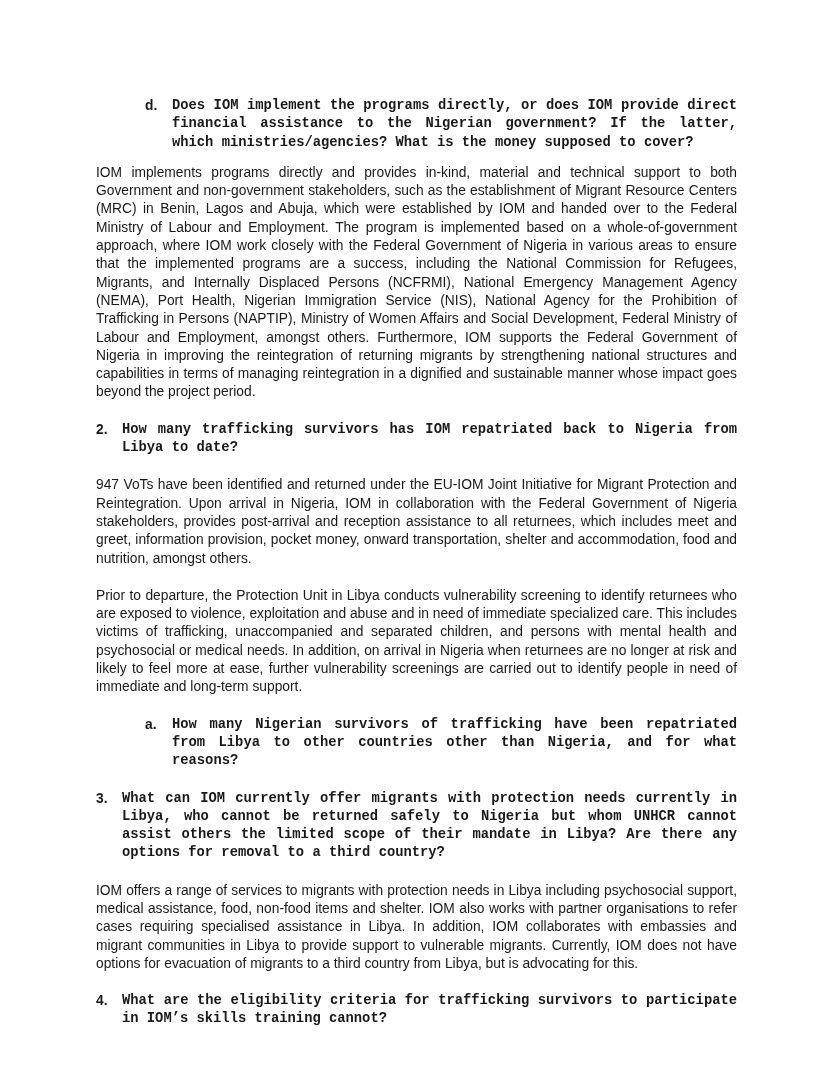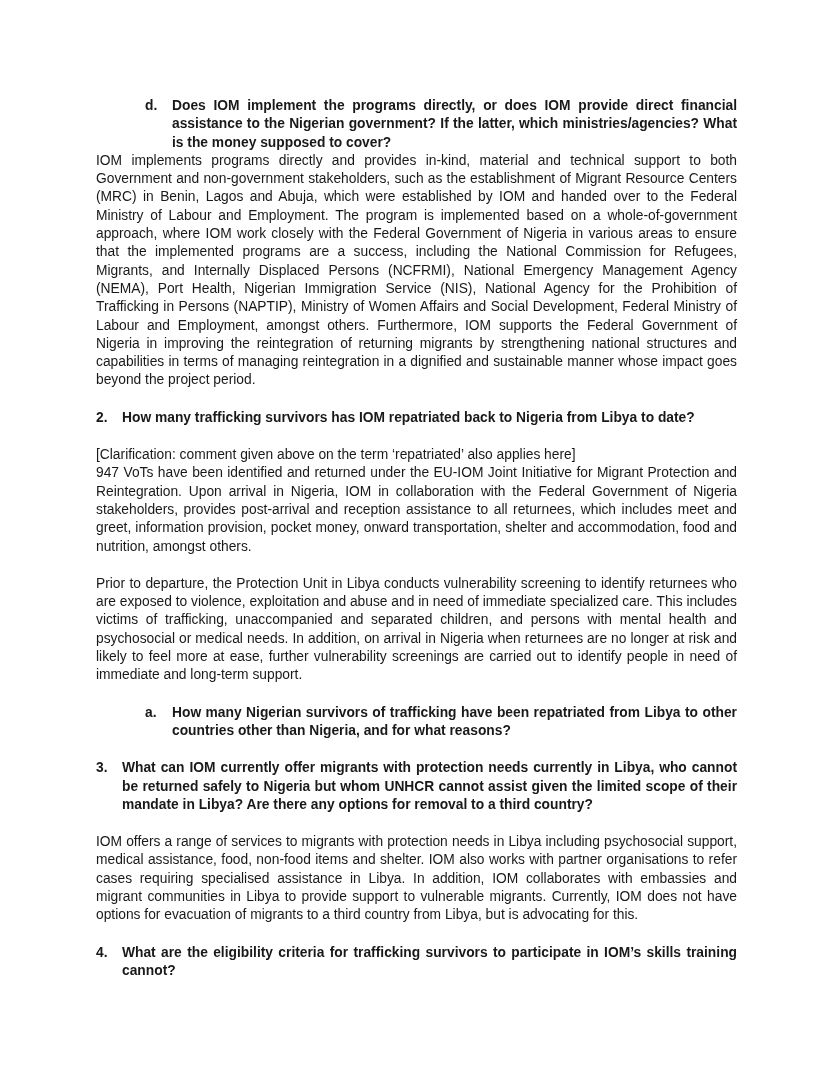--- a/index.html
+++ b/index.html
@@ -18,33 +18,34 @@
     height: 1080px;
     background: #ffffff;
     padding: 97px 97px 40px 96px;
     font-family: "Liberation Sans", sans-serif;
     font-size: 13.8px;
     line-height: 18.3px;
     color: #191919;
   }
   .para {
     text-align: justify;
-    margin: 0 0 19px 0;
+    margin: 12px 0 19px 0;
   }
   .qitem {
     display: flex;
     font-weight: bold;
     margin: 0 0 19px 0;
   }
   .qitem .marker {
     flex: 0 0 26px;
   }
   .qitem .qtext {
     flex: 1;
     text-align: justify;
+    font-family: Liberation Mono, monospace;
   }
   .sub {
     margin-left: 49px;
   }
   .sub .marker {
     flex: 0 0 27px;
   }
   .no-gap {
     margin-bottom: 0;
   }
@@ -59,34 +60,33 @@
     <span class="qtext">Does IOM implement the programs directly, or does IOM provide direct financial assistance to the Nigerian government? If the latter, which ministries/agencies? What is the money supposed to cover?</span>
   </div>
 
   <div class="para">IOM implements programs directly and provides in-kind, material and technical support to both Government and non-government stakeholders, such as the establishment of Migrant Resource Centers (MRC) in Benin, Lagos and Abuja, which were established by IOM and handed over to the Federal Ministry of Labour and Employment. The program is implemented based on a whole-of-government approach, where IOM work closely with the Federal Government of Nigeria in various areas to ensure that the implemented programs are a success, including the National Commission for Refugees, Migrants, and Internally Displaced Persons (NCFRMI), National Emergency Management Agency (NEMA), Port Health, Nigerian Immigration Service (NIS), National Agency for the Prohibition of Trafficking in Persons (NAPTIP), Ministry of Women Affairs and Social Development, Federal Ministry of Labour and Employment, amongst others. Furthermore, IOM supports the Federal Government of Nigeria in improving the reintegration of returning migrants by strengthening national structures and capabilities in terms of managing reintegration in a dignified and sustainable manner whose impact goes beyond the project period.</div>
 
   <div class="qitem">
     <span class="marker">2.</span>
     <span class="qtext">How many trafficking survivors has IOM repatriated back to Nigeria from Libya to date?</span>
   </div>
 
-  <div class="para no-gap">[Clarification: comment given above on the term ‘repatriated’ also applies here]</div>
 
   <div class="para">947 VoTs have been identified and returned under the EU-IOM Joint Initiative for Migrant Protection and Reintegration. Upon arrival in Nigeria, IOM in collaboration with the Federal Government of Nigeria stakeholders, provides post-arrival and reception assistance to all returnees, which includes meet and greet, information provision, pocket money, onward transportation, shelter and accommodation, food and nutrition, amongst others.</div>
 
   <div class="para">Prior to departure, the Protection Unit in Libya conducts vulnerability screening to identify returnees who are exposed to violence, exploitation and abuse and in need of immediate specialized care. This includes victims of trafficking, unaccompanied and separated children, and persons with mental health and psychosocial or medical needs. In addition, on arrival in Nigeria when returnees are no longer at risk and likely to feel more at ease, further vulnerability screenings are carried out to identify people in need of immediate and long-term support.</div>
 
   <div class="qitem sub">
     <span class="marker">a.</span>
     <span class="qtext">How many Nigerian survivors of trafficking have been repatriated from Libya to other countries other than Nigeria, and for what reasons?</span>
   </div>
 
   <div class="qitem">
     <span class="marker">3.</span>
-    <span class="qtext">What can IOM currently offer migrants with protection needs currently in Libya, who cannot be returned safely to Nigeria but whom UNHCR cannot assist given the limited scope of their mandate in Libya? Are there any options for removal to a third country?</span>
+    <span class="qtext">What can IOM currently offer migrants with protection needs currently in Libya, who cannot be returned safely to Nigeria but whom UNHCR cannot assist others the limited scope of their mandate in Libya? Are there any options for removal to a third country?</span>
   </div>
 
   <div class="para">IOM offers a range of services to migrants with protection needs in Libya including psychosocial support, medical assistance, food, non-food items and shelter. IOM also works with partner organisations to refer cases requiring specialised assistance in Libya. In addition, IOM collaborates with embassies and migrant communities in Libya to provide support to vulnerable migrants. Currently, IOM does not have options for evacuation of migrants to a third country from Libya, but is advocating for this.</div>
 
   <div class="qitem no-gap">
     <span class="marker">4.</span>
     <span class="qtext">What are the eligibility criteria for trafficking survivors to participate in IOM’s skills training cannot?</span>
   </div>
 
 </div>

